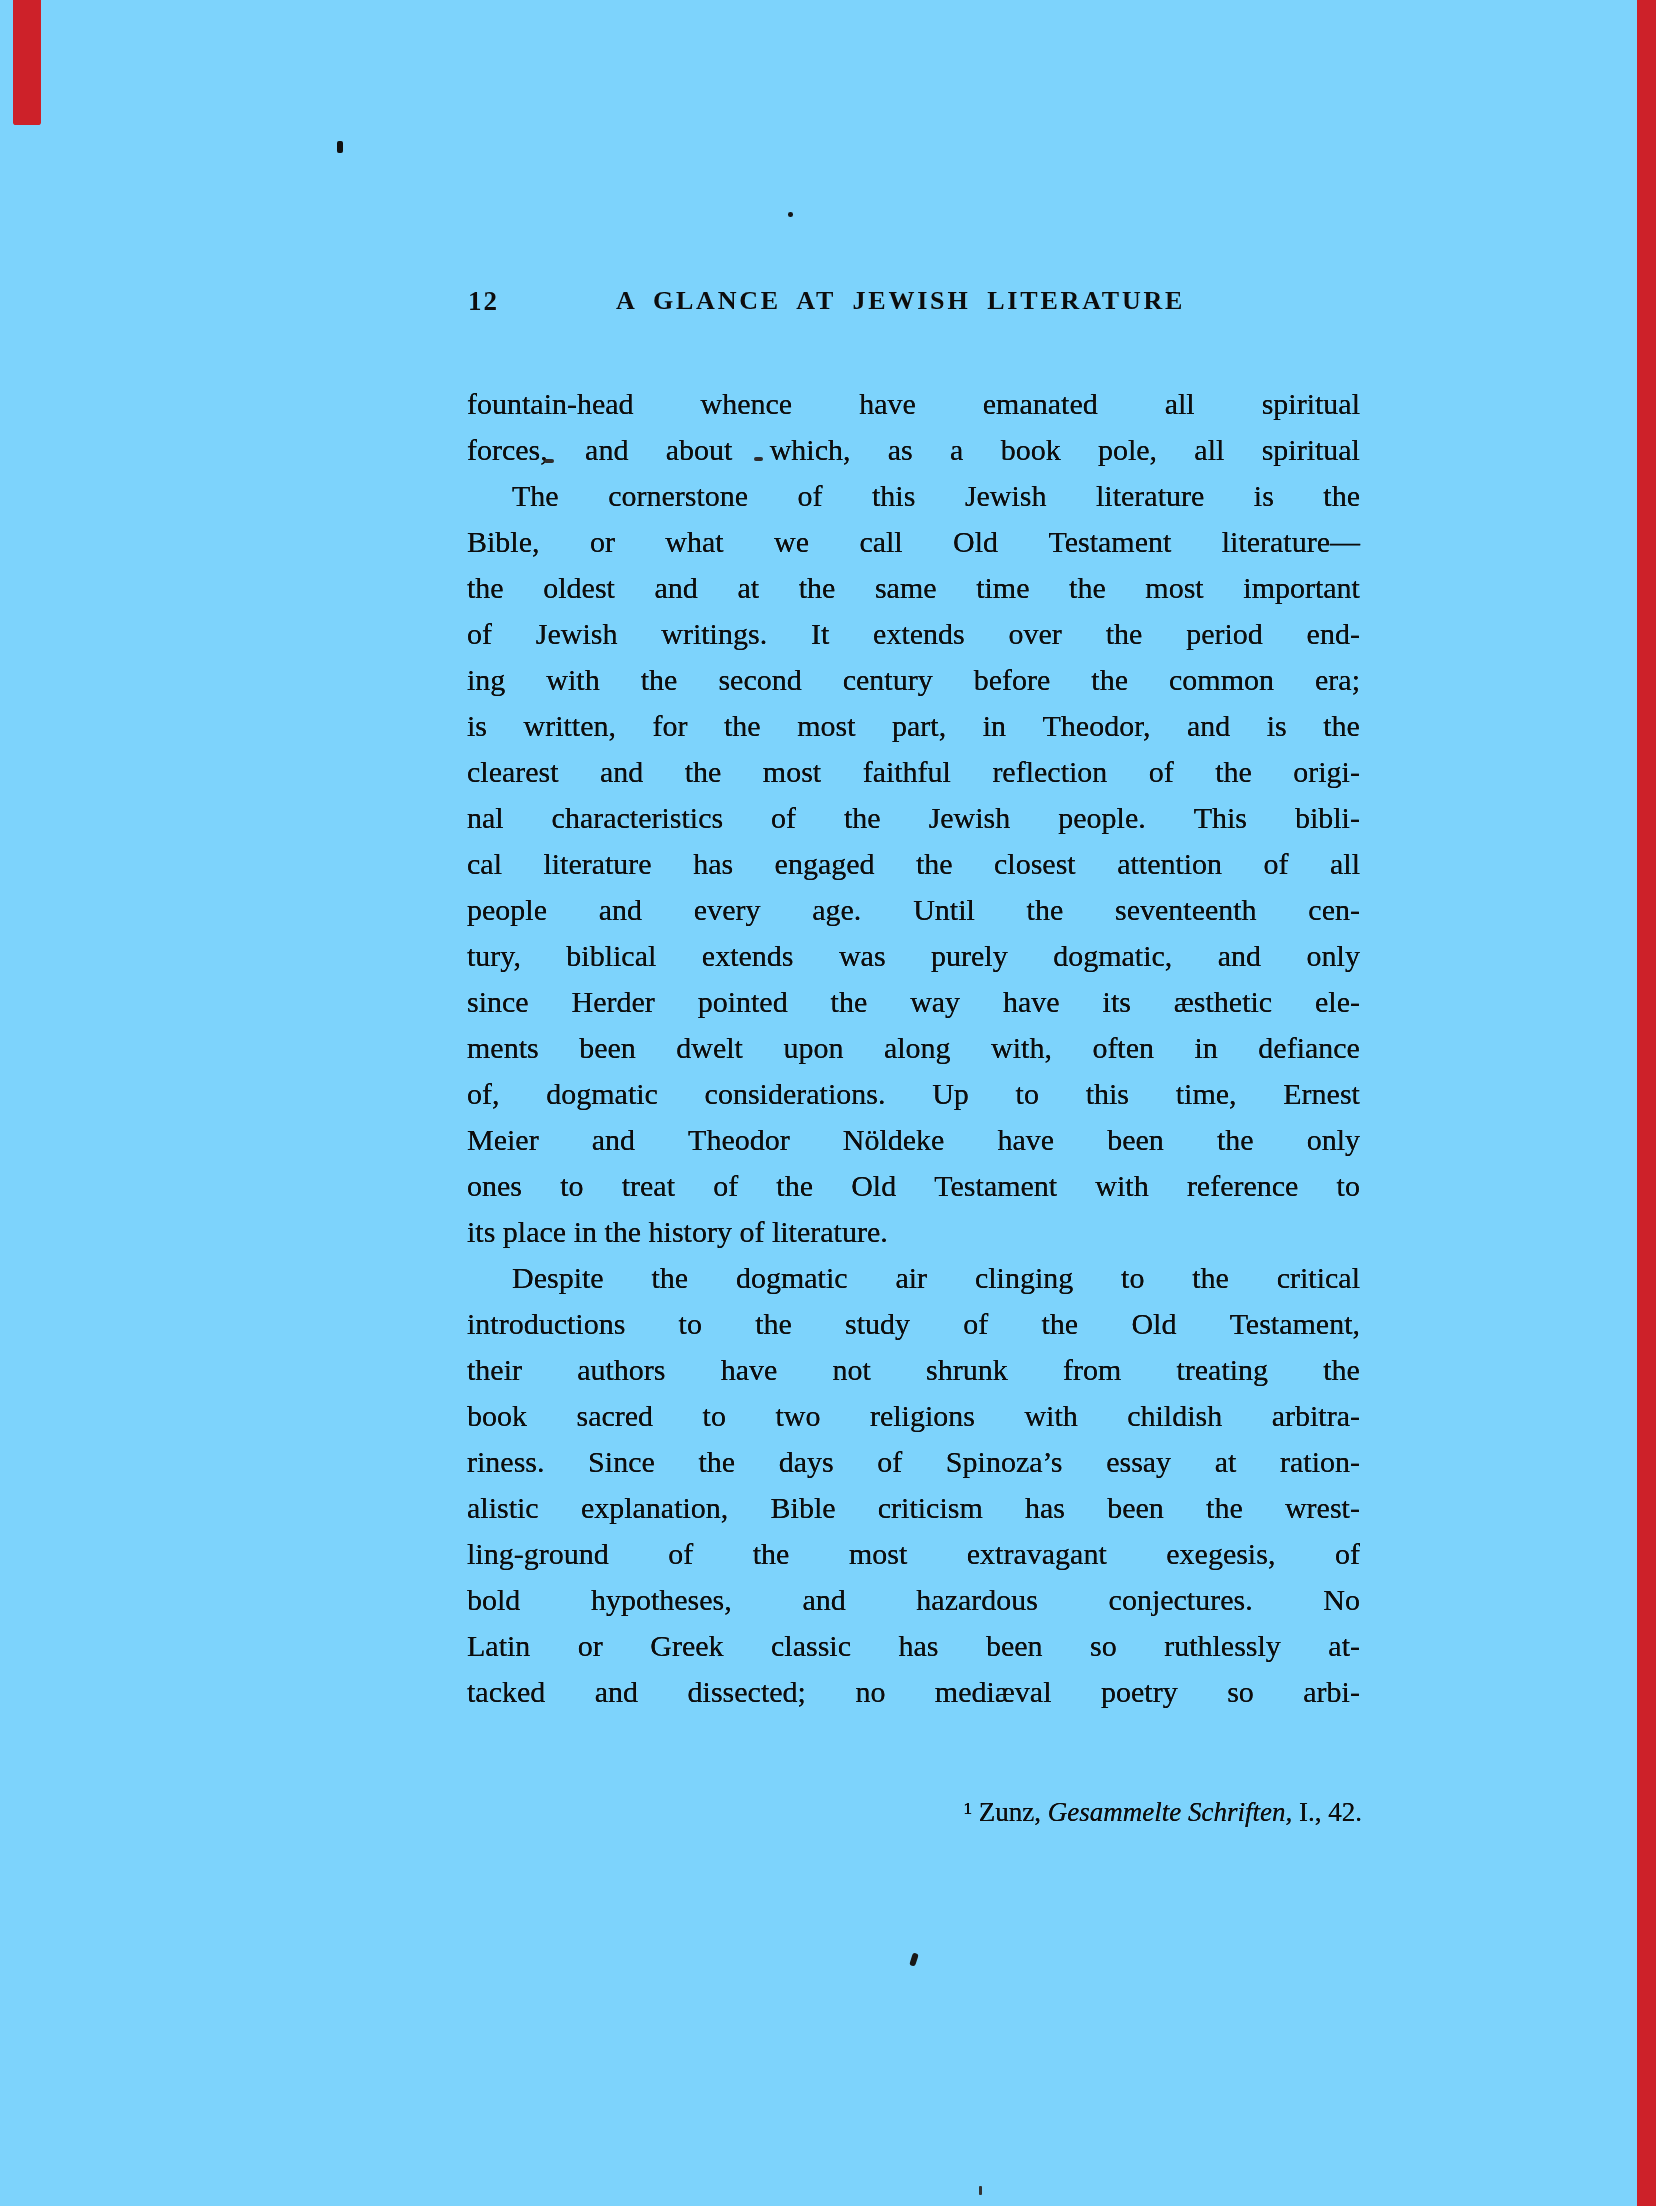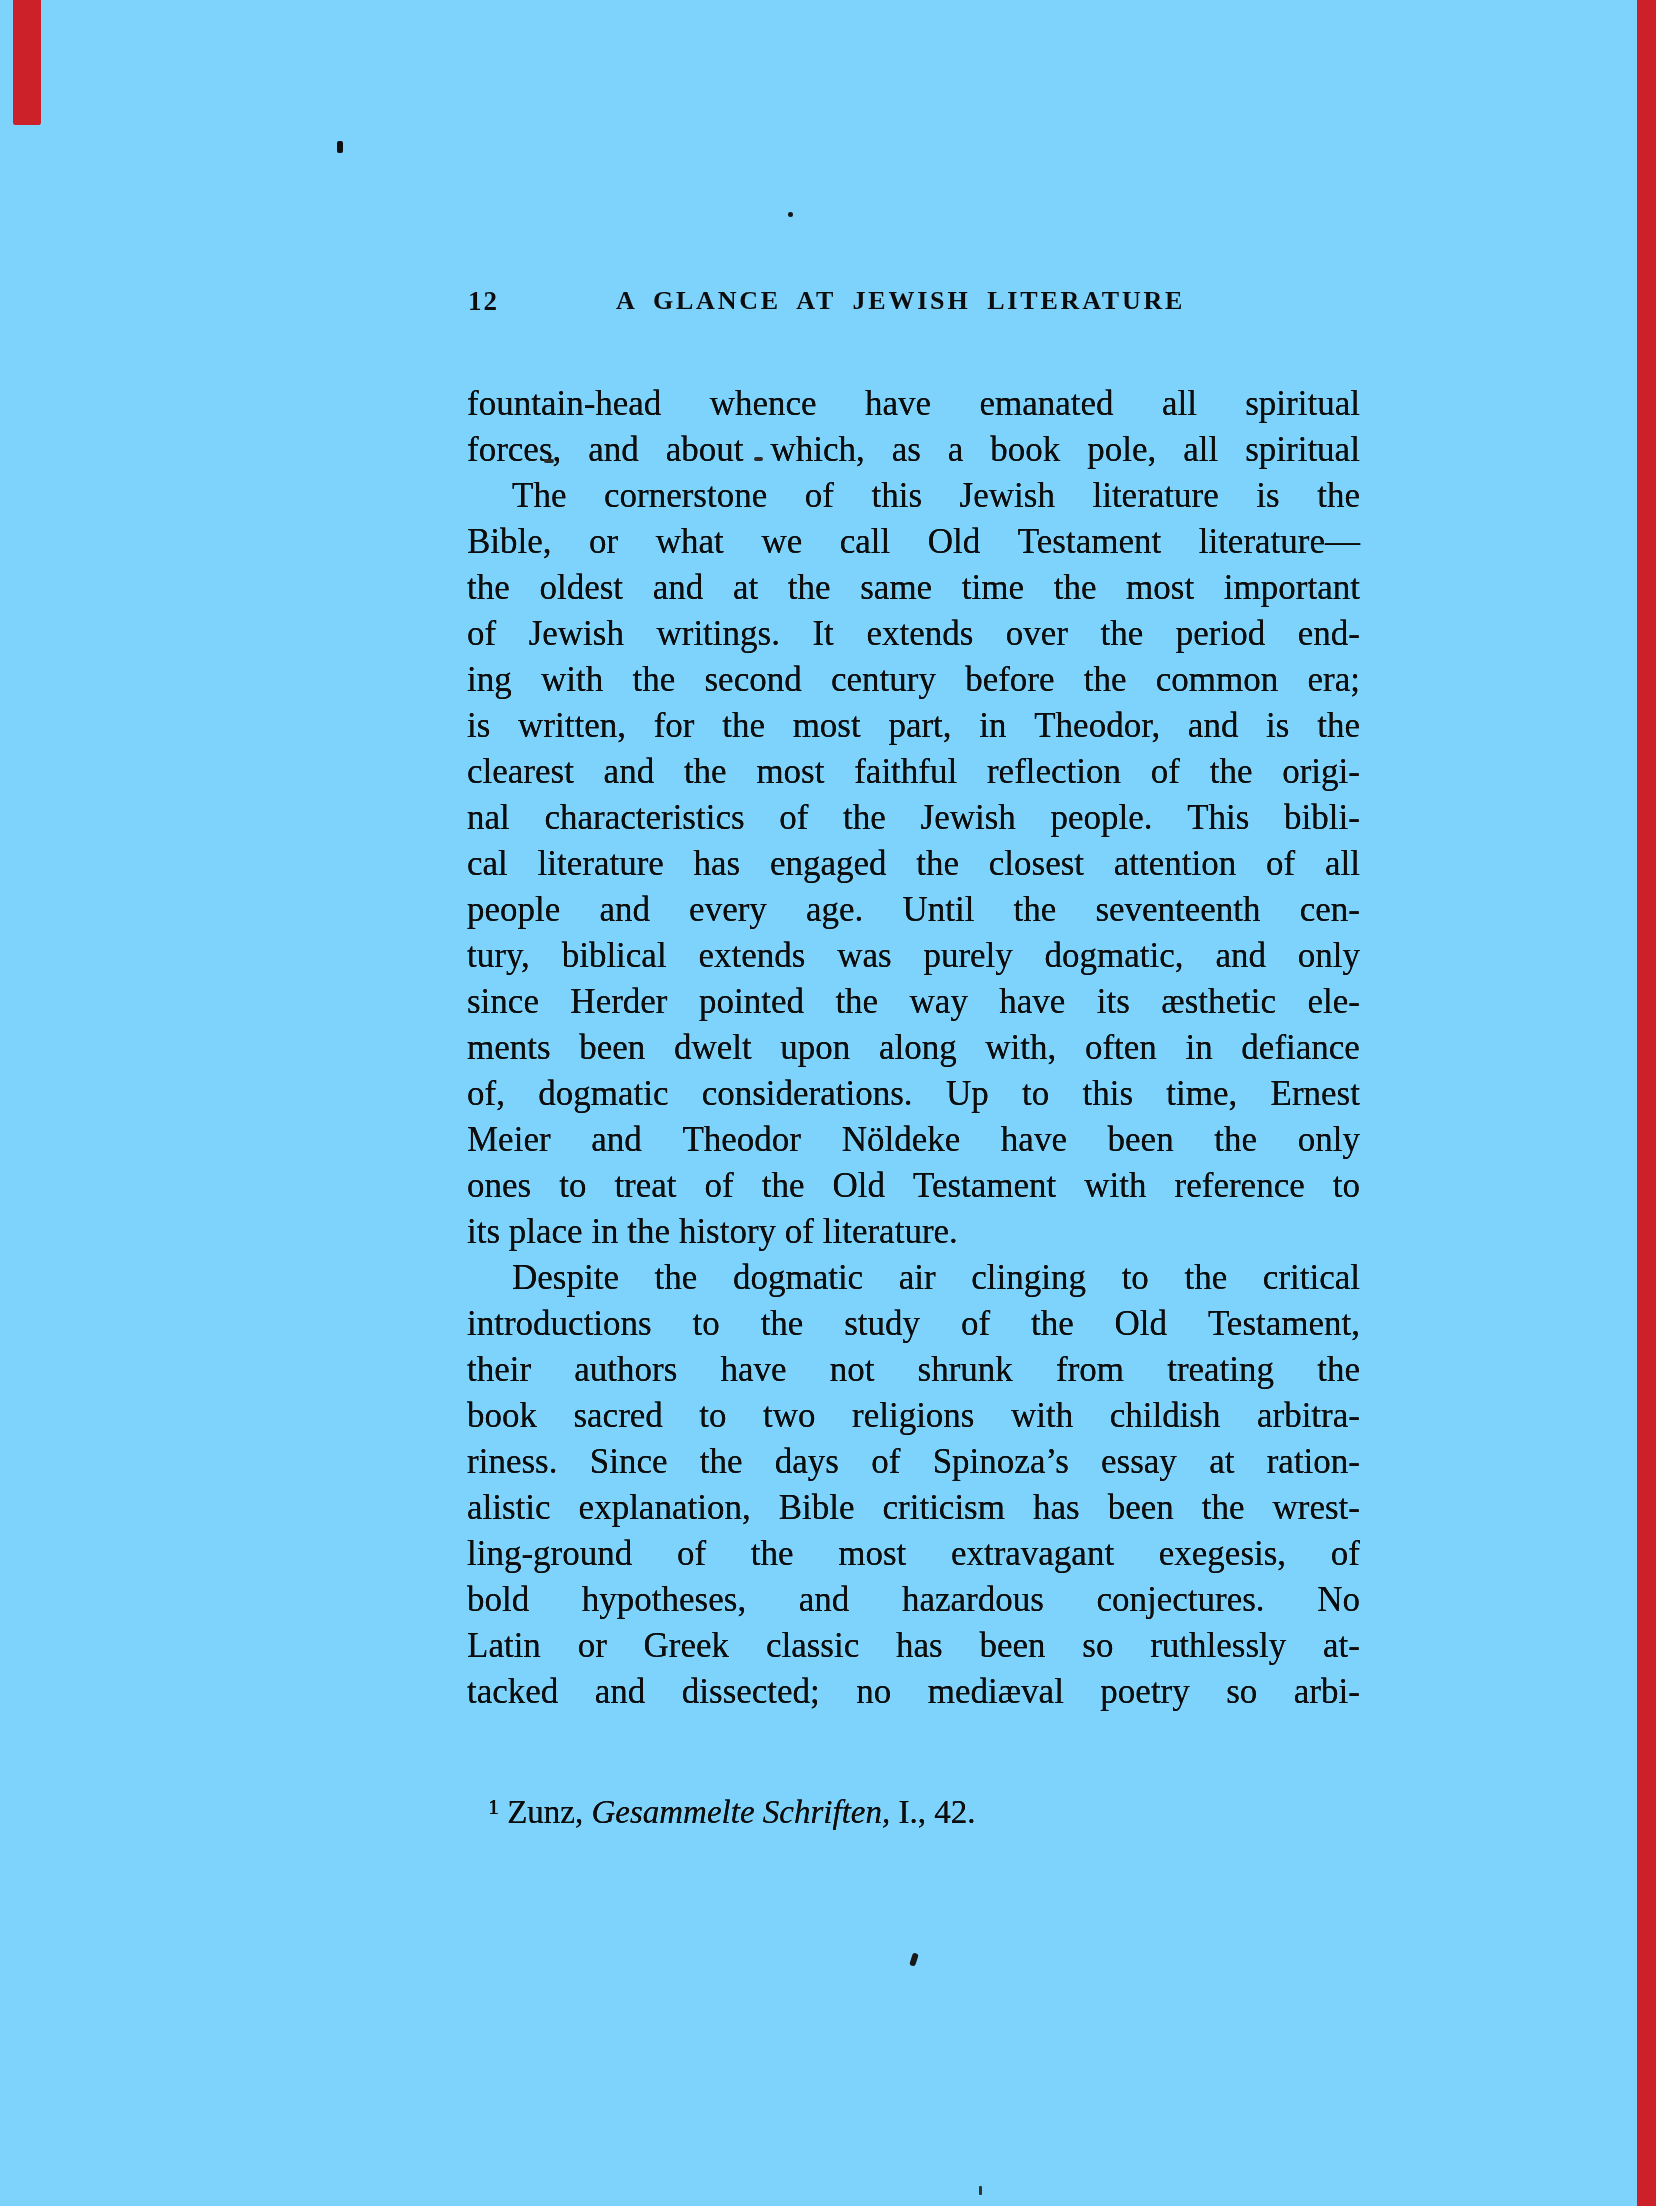--- a/index.html
+++ b/index.html
@@ -18,32 +18,32 @@
   }
   .runtitle{
     position:absolute;left:616px;top:287px;width:586px;
     font-size:26px;font-weight:700;
     letter-spacing:2.8px;word-spacing:7.5px;line-height:28px;
     white-space:nowrap;
   }
   
   .textblock{
     position:absolute;left:467px;top:381px;width:893px;
-    font-size:35px;
+    font-size:30px;
     text-shadow:0 0 0.6px currentColor;
   }
   .line{
     height:46px;line-height:46px;white-space:nowrap;
   }
   .line.just{display:flex;justify-content:space-between;}
   .line.indent{padding-left:45px;}
   
   .footnote{
-    position:absolute;left:489px;top:1796px;width:893px;
-    text-align:left;font-size:33px;line-height:32px;
+    position:absolute;left:469px;top:1796px;width:893px;
+    text-align:right;font-size:27px;line-height:32px;
     text-shadow:0 0 0.5px currentColor;
   }
   .footnote .work{font-style:italic;}
   
   .mark{position:absolute;}
 </style>
 </head>
 <body>
 
 <div id="page">

